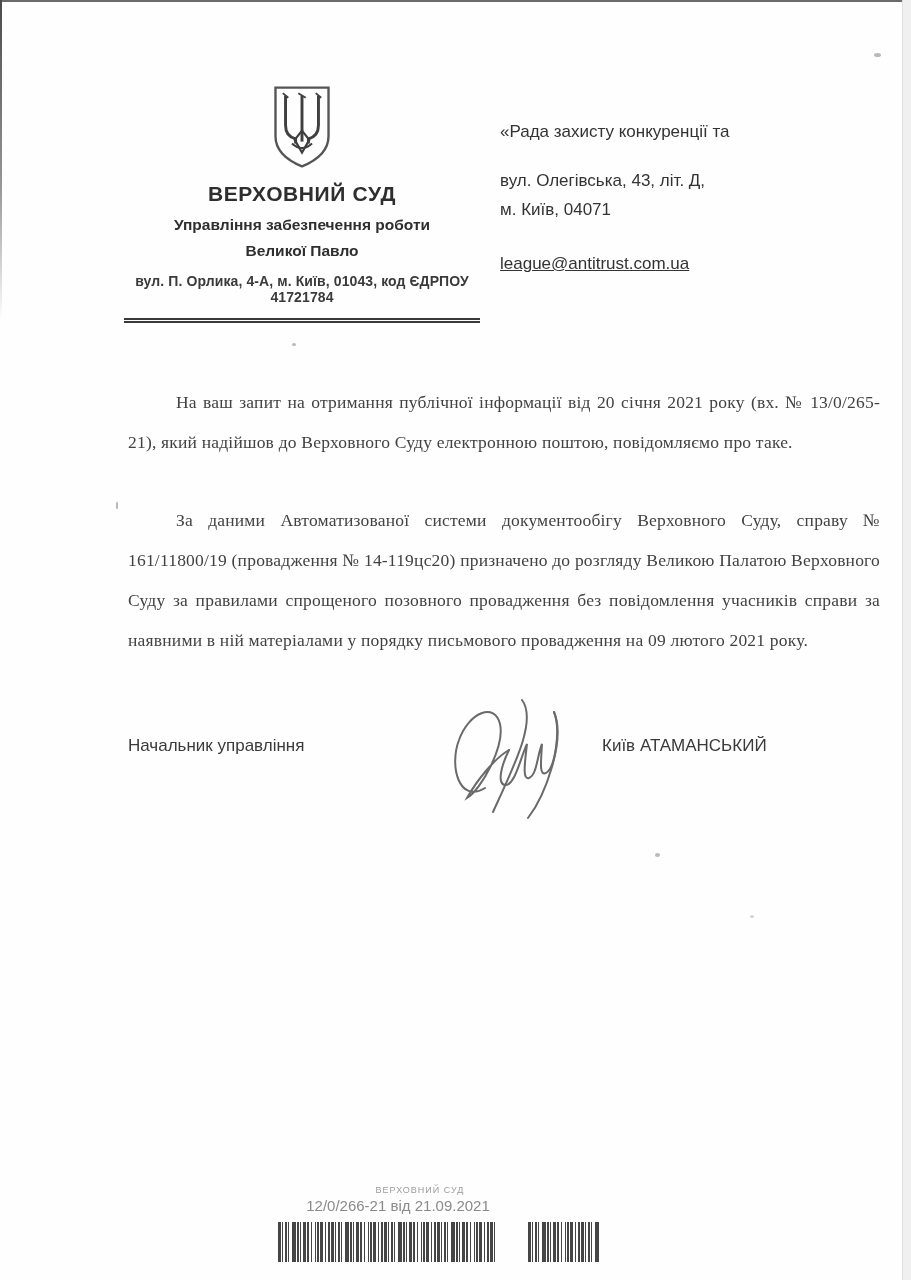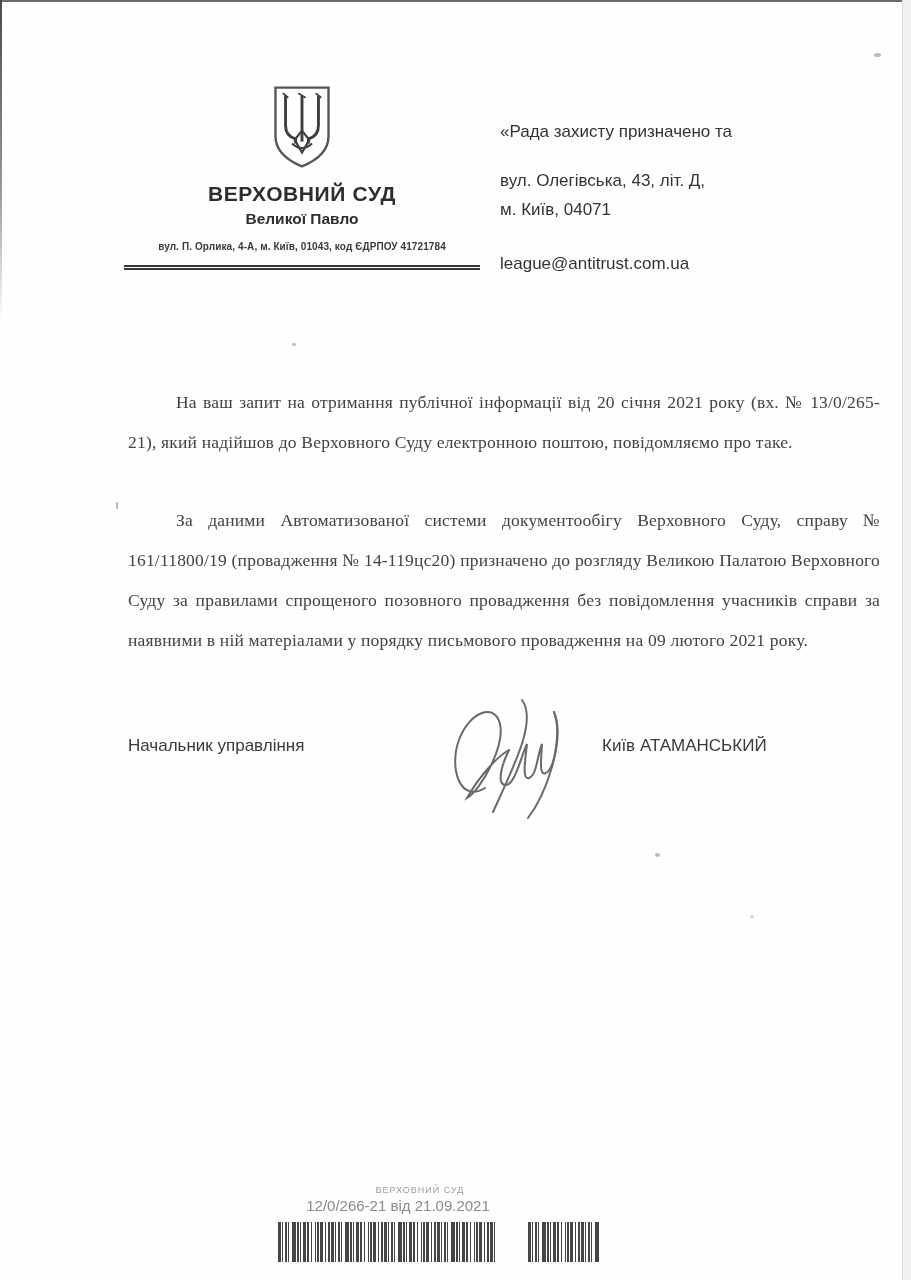--- a/index.html
+++ b/index.html
@@ -25,36 +25,36 @@
   .sender-org{
     margin:12px 0 0 0;
     font-size:21px;font-weight:bold;letter-spacing:.6px;color:#2e2e2e;
   }
   .sender-dept{
     margin:6px 0 0 0;
     font-size:15.5px;font-weight:bold;line-height:26px;color:#2e2e2e;
   }
   .sender-addr{
     margin:9px 0 0 0;
-    font-size:10px;font-weight:bold;color:#3a3a3a;letter-spacing:.1px;
+    font-size:14px;font-weight:bold;color:#3a3a3a;letter-spacing:.1px;
   }
   .rule{
     margin:13px auto 0 auto;width:356px;height:5px;
     background:linear-gradient(#3a3a3a 0 38%, #fdfdfd 38% 62%, #3a3a3a 62% 100%);
   }
 
   
   .recipient{
     position:absolute;left:500px;top:116px;width:340px;
     font-size:17px;color:#333;line-height:31px;
   }
   .recipient .addr{margin-top:19px;line-height:29px;}
   .recipient .email{
     margin-top:24px;display:inline-block;
-    color:#333;
+    text-decoration:underline;color:#333;
   }
 
   
   .letter-body{
     position:absolute;left:128px;top:382px;width:752px;
     font-size:17.5px;line-height:40px;color:#424242;
     text-align:justify;letter-spacing:.2px;font-family:Liberation Serif, serif;
   }
   .letter-body p{margin:0;text-indent:48px;}
   .letter-body p + p{margin-top:38px;}
@@ -106,27 +106,28 @@
         <path d="M6,3 H64 V56 Q64,77 35,89 Q6,77 6,56 Z" stroke="#555" stroke-width="2.6"></path>
         <path d="M17,12 L17,44 Q17,56 28,59 L28,64" stroke="#3f3f3f" stroke-width="3.2"></path>
         <path d="M53,12 L53,44 Q53,56 42,59 L42,64" stroke="#3f3f3f" stroke-width="3.2"></path>
         <path d="M35,12 L35,62" stroke="#3f3f3f" stroke-width="3.2"></path>
         <path d="M35,50 L27,60 L35,74 L43,60 Z" stroke="#3f3f3f" stroke-width="2.4"></path>
         <path d="M24,64 Q35,74 46,64" stroke="#3f3f3f" stroke-width="2.2"></path>
         <path d="M14,9 L20,14 M31,9 L39,14 M50,9 L56,14" stroke="#3f3f3f" stroke-width="2"></path>
       </svg>
     </span>
     <div class="sender-org">ВЕРХОВНИЙ СУД</div>
+    <div class="sender-dept">Управління забезпечення роботи</div>
     <div class="sender-dept" style="margin-top:0">Великої Павло</div>
     <div class="sender-addr">вул. П. Орлика, 4-А, м. Київ, 01043, код ЄДРПОУ 41721784</div>
     <div class="rule"></div>
   </div>
 
   <div class="recipient">
-    <div>«Рада захисту призначено та</div>
+    <div>«Рада захисту конкуренції та</div>
     <div class="addr">
       <div>вул. Олегівська, 43, літ. Д,</div>
       <div>м. Київ, 04071</div>
     </div>
     <span class="email">league@antitrust.com.ua</span>
   </div>
 
   <div class="letter-body">
     <p>На ваш запит на отримання публічної інформації від 20 січня 2021 року (вх. № 13/0/265-21), який надійшов до Верховного Суду електронною поштою, повідомляємо про таке.</p>
     <p>За даними Автоматизованої системи документообігу Верховного Суду, справу № 161/11800/19 (провадження № 14-119цс20) призначено до розгляду Великою Палатою Верховного Суду за правилами спрощеного позовного провадження без повідомлення учасників справи за наявними в ній матеріалами у порядку письмового провадження на 09 лютого 2021 року.</p>

